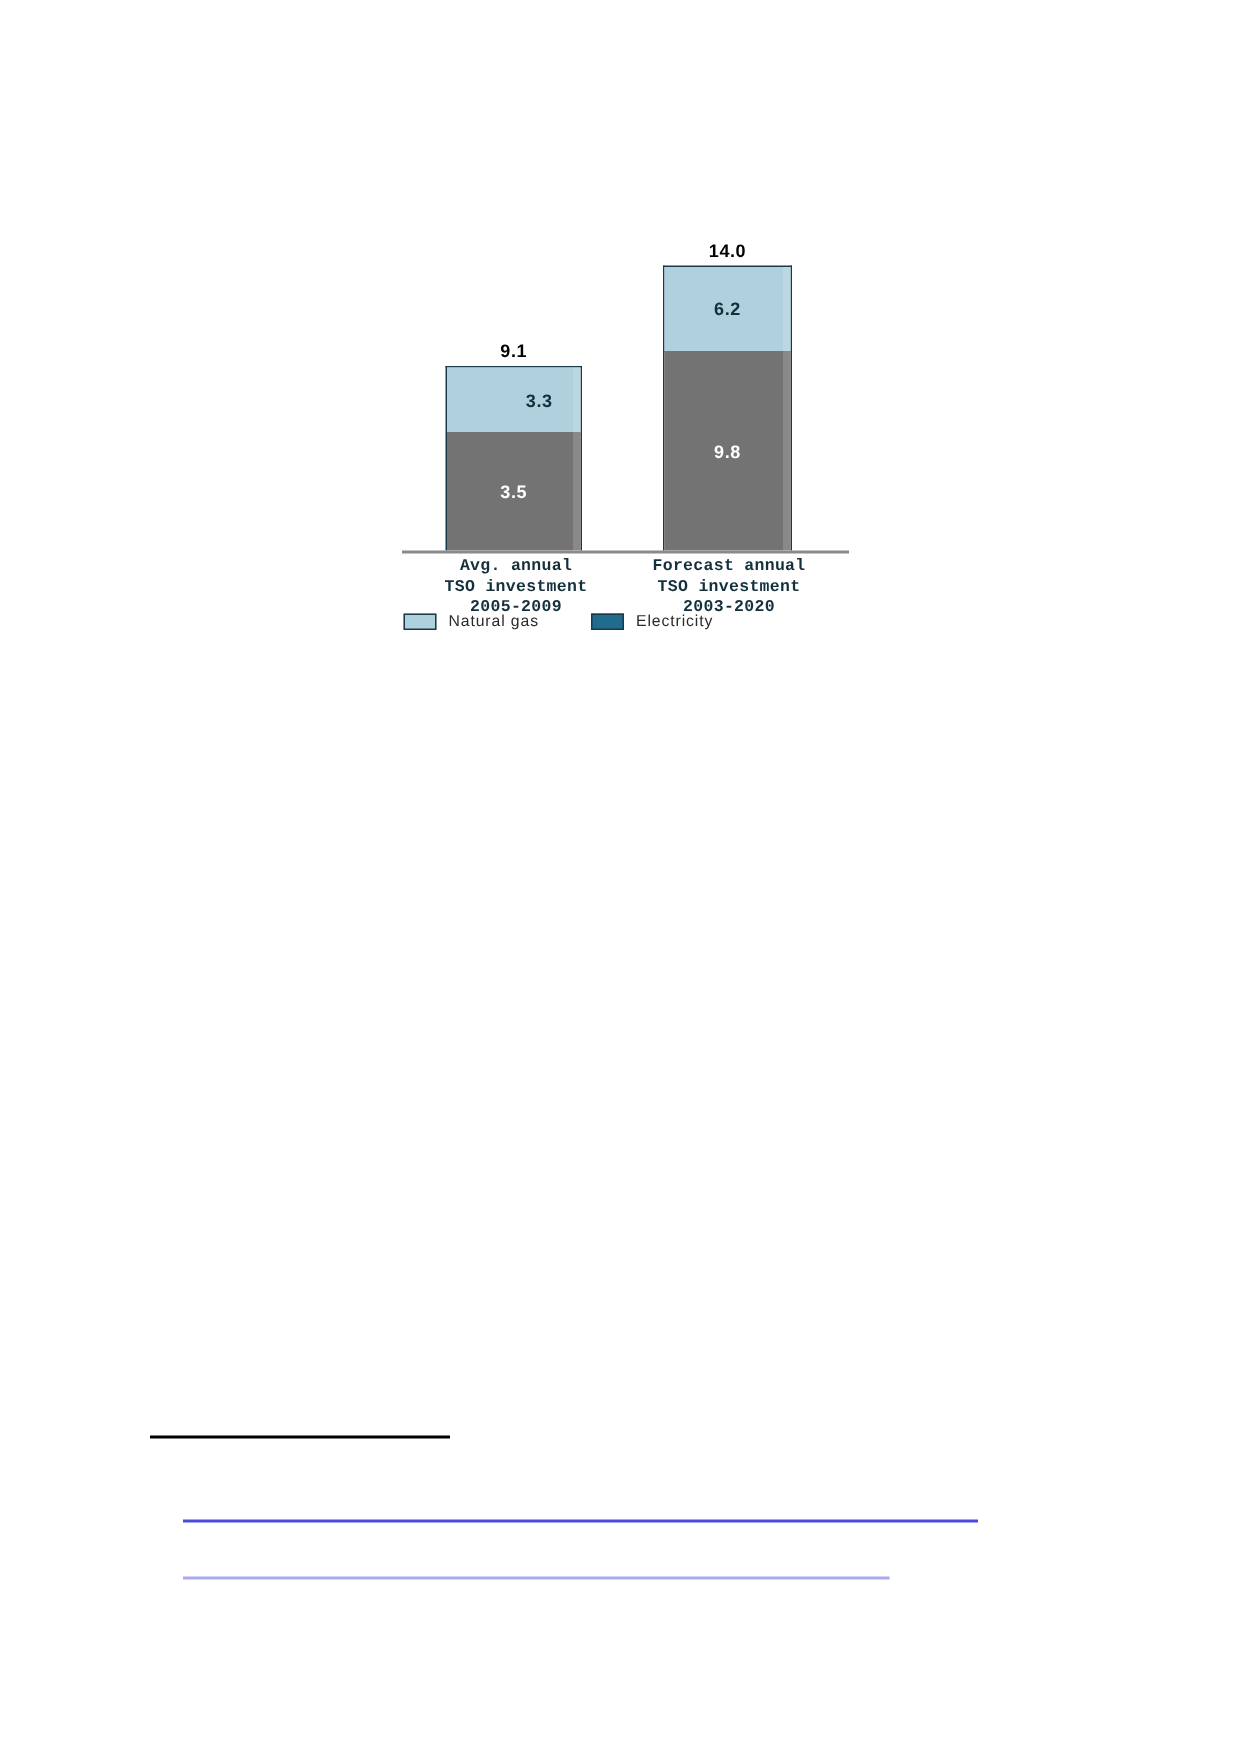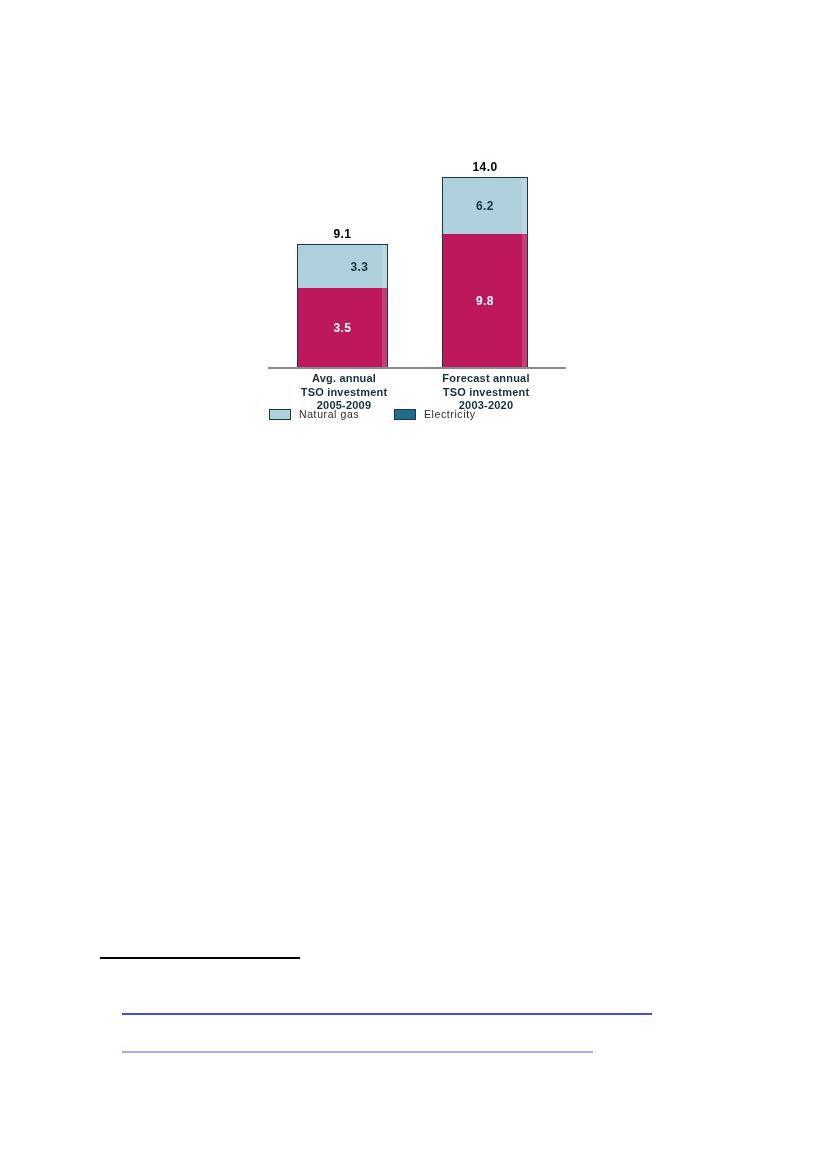--- a/index.html
+++ b/index.html
@@ -75,21 +75,21 @@
   }
 
   .seg-top {
     top: 0;
     background: #afd0dd;
     border-bottom: 1.5px solid #1a3a4a;
   }
 
   .seg-bottom {
     bottom: 0;
-    background: #be185d;
+    background: #737373;
   }
 
   
   .seg::after {
     content: "";
     position: absolute;
     right: 0;
     top: 0;
     bottom: 0;
     width: 5px;
@@ -122,21 +122,21 @@
   
   .cat-label {
     position: absolute;
     top: 222px;
     text-align: center;
     font-size: 11px;
     font-weight: bold;
     line-height: 13.5px;
     color: #14303d;
     letter-spacing: 0.2px;
-    font-family: Liberation Sans, sans-serif;
+    font-family: Liberation Mono, monospace;
   }
   .cat-label div { white-space: nowrap; }
 
   
   .legend {
     position: absolute;
     left: 8px;
     top: 258px;
     width: 322px;
     height: 16px;

